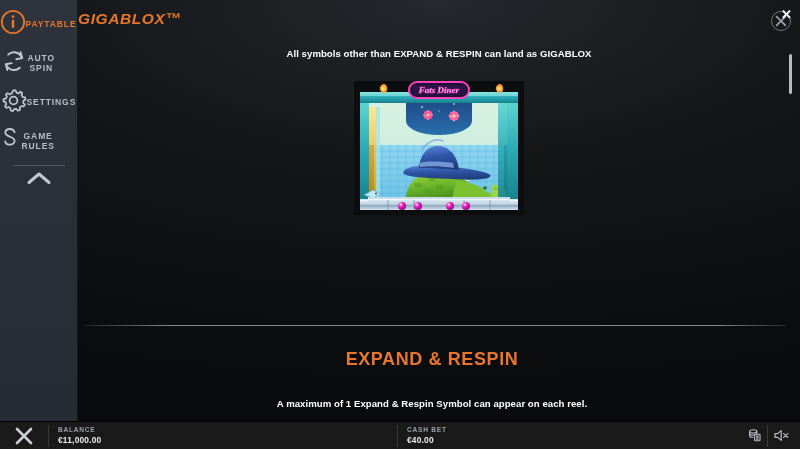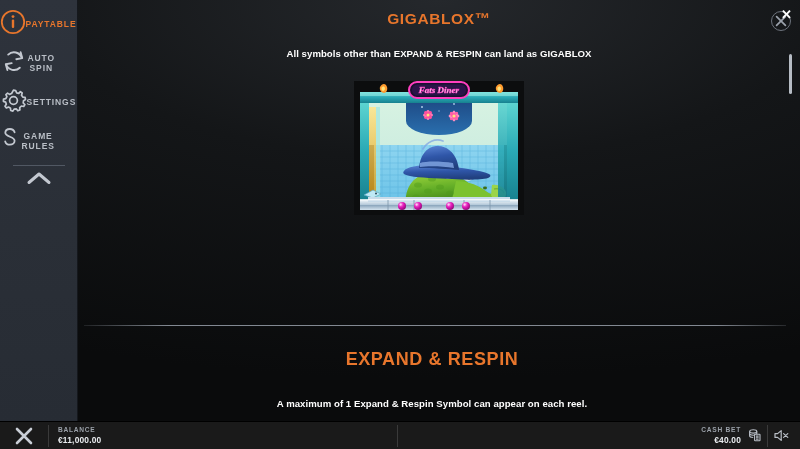--- a/index.html
+++ b/index.html
@@ -35,22 +35,22 @@
   .nav-collapse{ margin-top:1px; cursor:pointer; }
 
   
   #content{
     position:absolute; left:78px; top:0; right:0; height:421px;
     background:
       radial-gradient(130% 90% at 50% 0%, #25282c 0%, #141618 42%, #0a0b0c 100%);
     overflow:hidden;
   }
   #page-title{
-    margin-top:10px; text-align:center;
-    color:#e8762c; font-size:15.5px; font-weight:bold; letter-spacing:.6px;
+    margin-top:10px; text-align:left;
+    color:#e8762c; font-size:15.5px; font-weight:bold; letter-spacing:.6px;font-style:italic;
   }
   .body-text{
     color:#fff; font-weight:bold; font-size:9.6px; line-height:15px;
     text-align:center; letter-spacing:.05px;
   }
   #para-1{ margin:27px auto 0; width:500px; }
   #para-2{ margin:18px auto 12px; width:560px; }
 
   
   #symbol-wrap{ margin:10px auto 0; width:190px; height:150px; position:relative;text-align:right; }
@@ -85,21 +85,21 @@
     position:absolute; left:0; bottom:0; width:800px; height:28px;
     background:#1a1a1a; border-top:1px solid #000;
     display:flex; align-items:center;
   }
   #bb-close{ width:48px; height:28px; display:flex; align-items:center; justify-content:center; cursor:pointer; }
   .bb-sep{ width:1px; height:22px; background:#3a3a3a; }
   .bb-field{ padding-left:9px; display:flex; flex-direction:column; justify-content:center; height:28px; }
   .bb-lbl{ font-size:6.6px; font-weight:bold; letter-spacing:.75px; color:#9aa0a8; line-height:8px; }
   .bb-val{ font-size:8.4px; font-weight:bold; letter-spacing:.2px; color:#e9ecef; line-height:10px; margin-top:1px; }
   #bb-balance{ width:348px; }
-  #bb-bet{ flex:1;align-items:flex-end; }
+  #bb-bet{ flex:1; }
   #bb-icons{ display:flex; align-items:center; gap:0; padding-right:6px; }
   .bb-ico{ width:26px; height:28px; display:flex; align-items:center; justify-content:center; cursor:pointer; }
 </style>
 </head>
 <body>
 
 <div id="app">
 
   <div id="sidebar">
 

